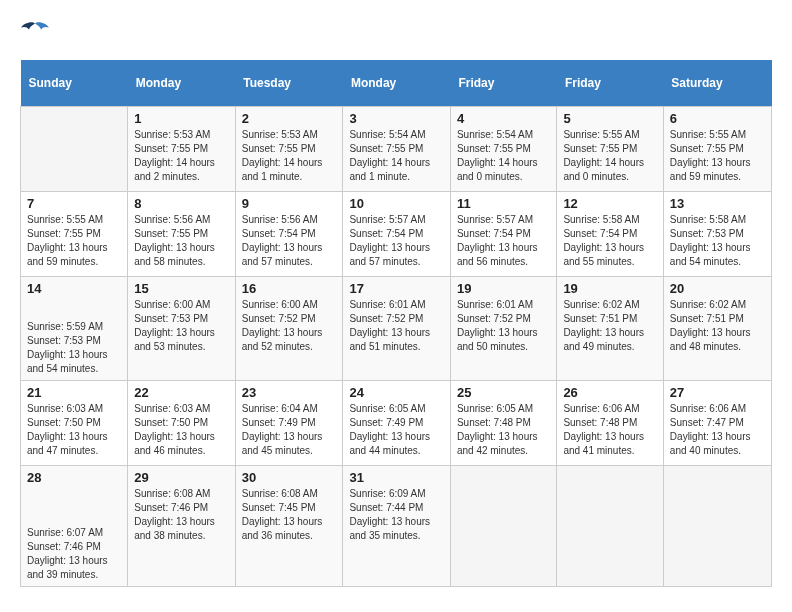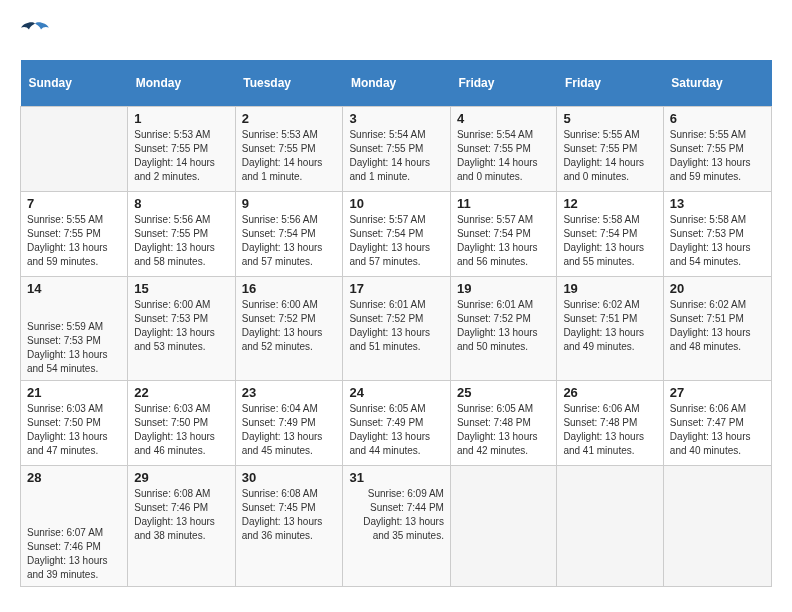--- a/index.html
+++ b/index.html
@@ -346,21 +346,21 @@
         </td>
         <td>
           <span class="day-num">30</span>
           <div class="day-info" style="white-space: pre-line;">Sunrise: 6:08 AM
 Sunset: 7:45 PM
 Daylight: 13 hours
 and 36 minutes.</div>
         </td>
         <td>
           <span class="day-num">31</span>
-          <div class="day-info" style="white-space: pre-line; text-align: right;">Sunrise: 6:09 AM
+          <div class="day-info" style="white-space: pre-line;">Sunrise: 6:09 AM
 Sunset: 7:44 PM
 Daylight: 13 hours
 and 35 minutes.</div>
         </td>
         <td class="empty-cell"></td>
         <td class="empty-cell"></td>
         <td class="empty-cell"></td>
       </tr>
     </tbody>
 </table>

